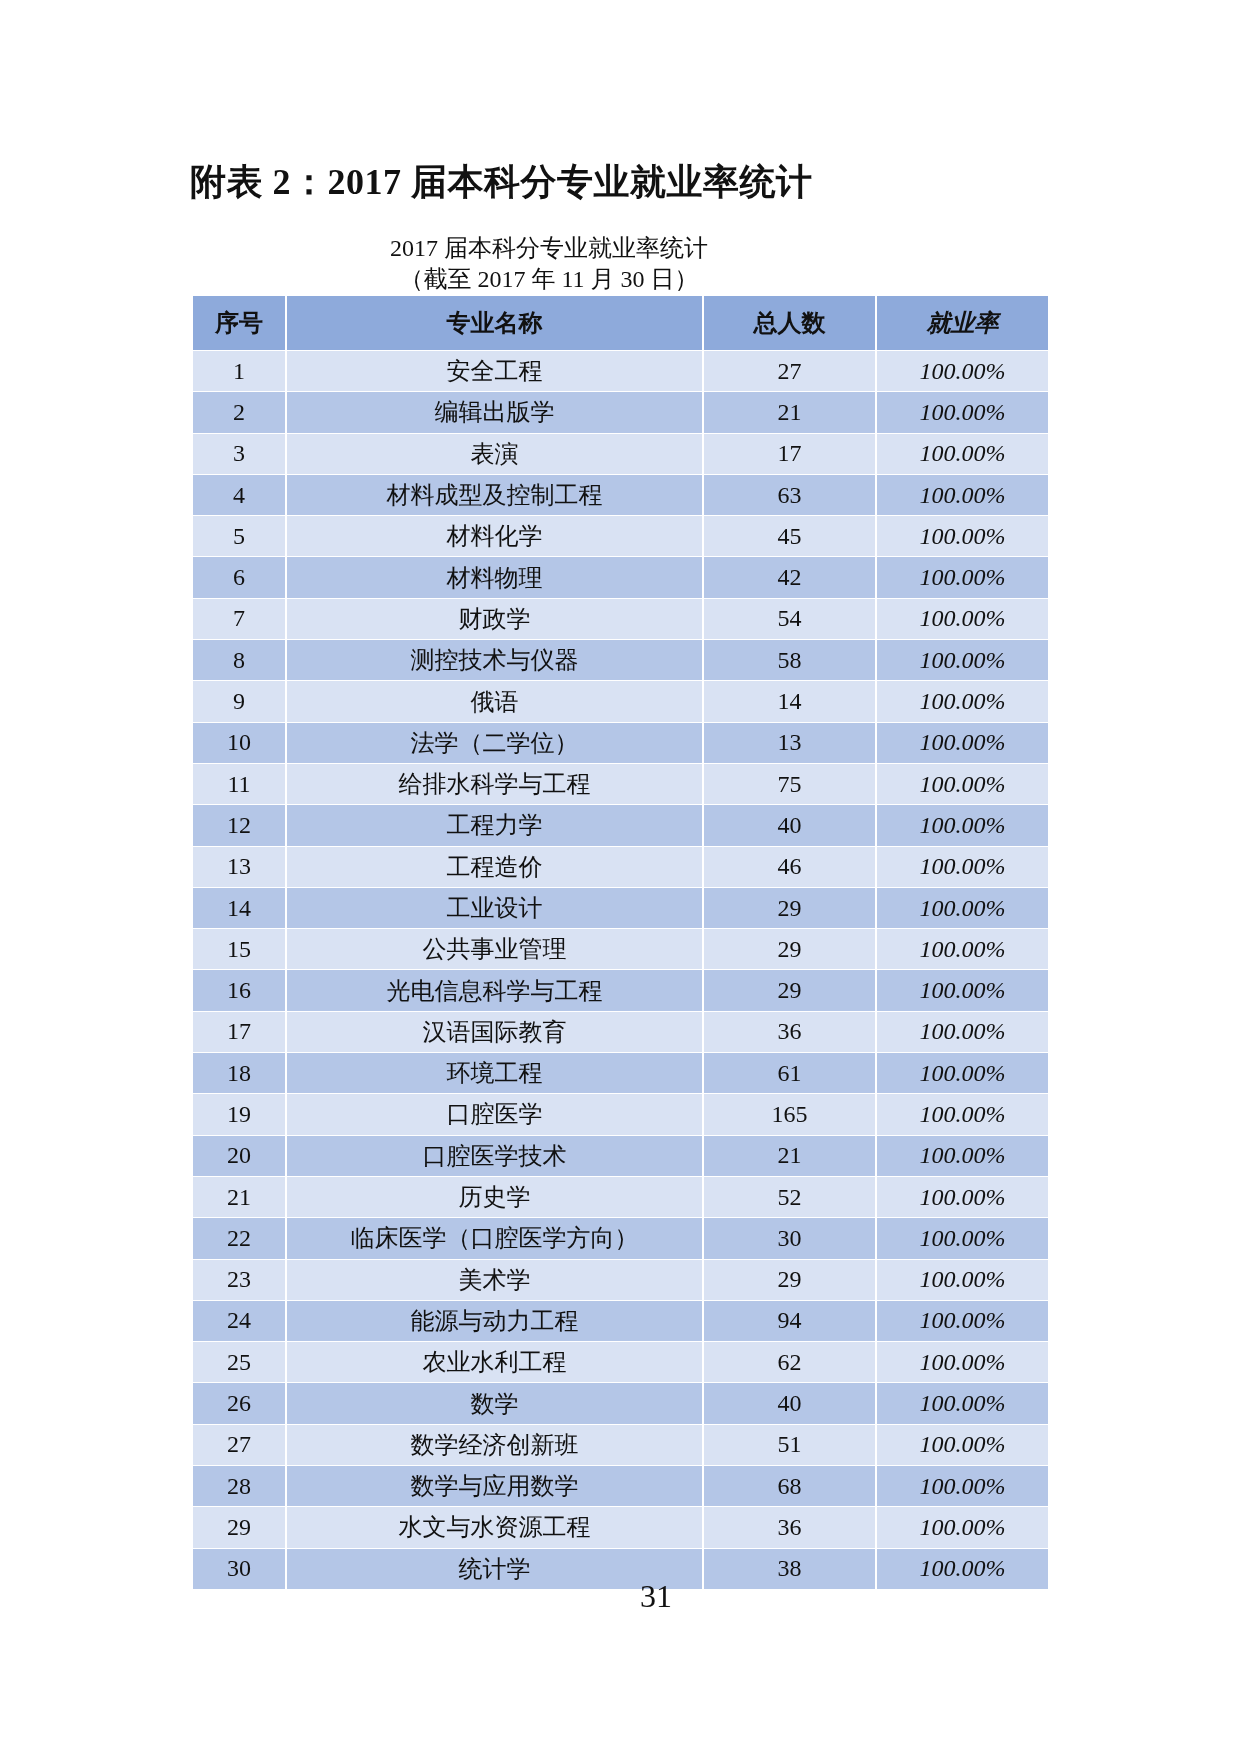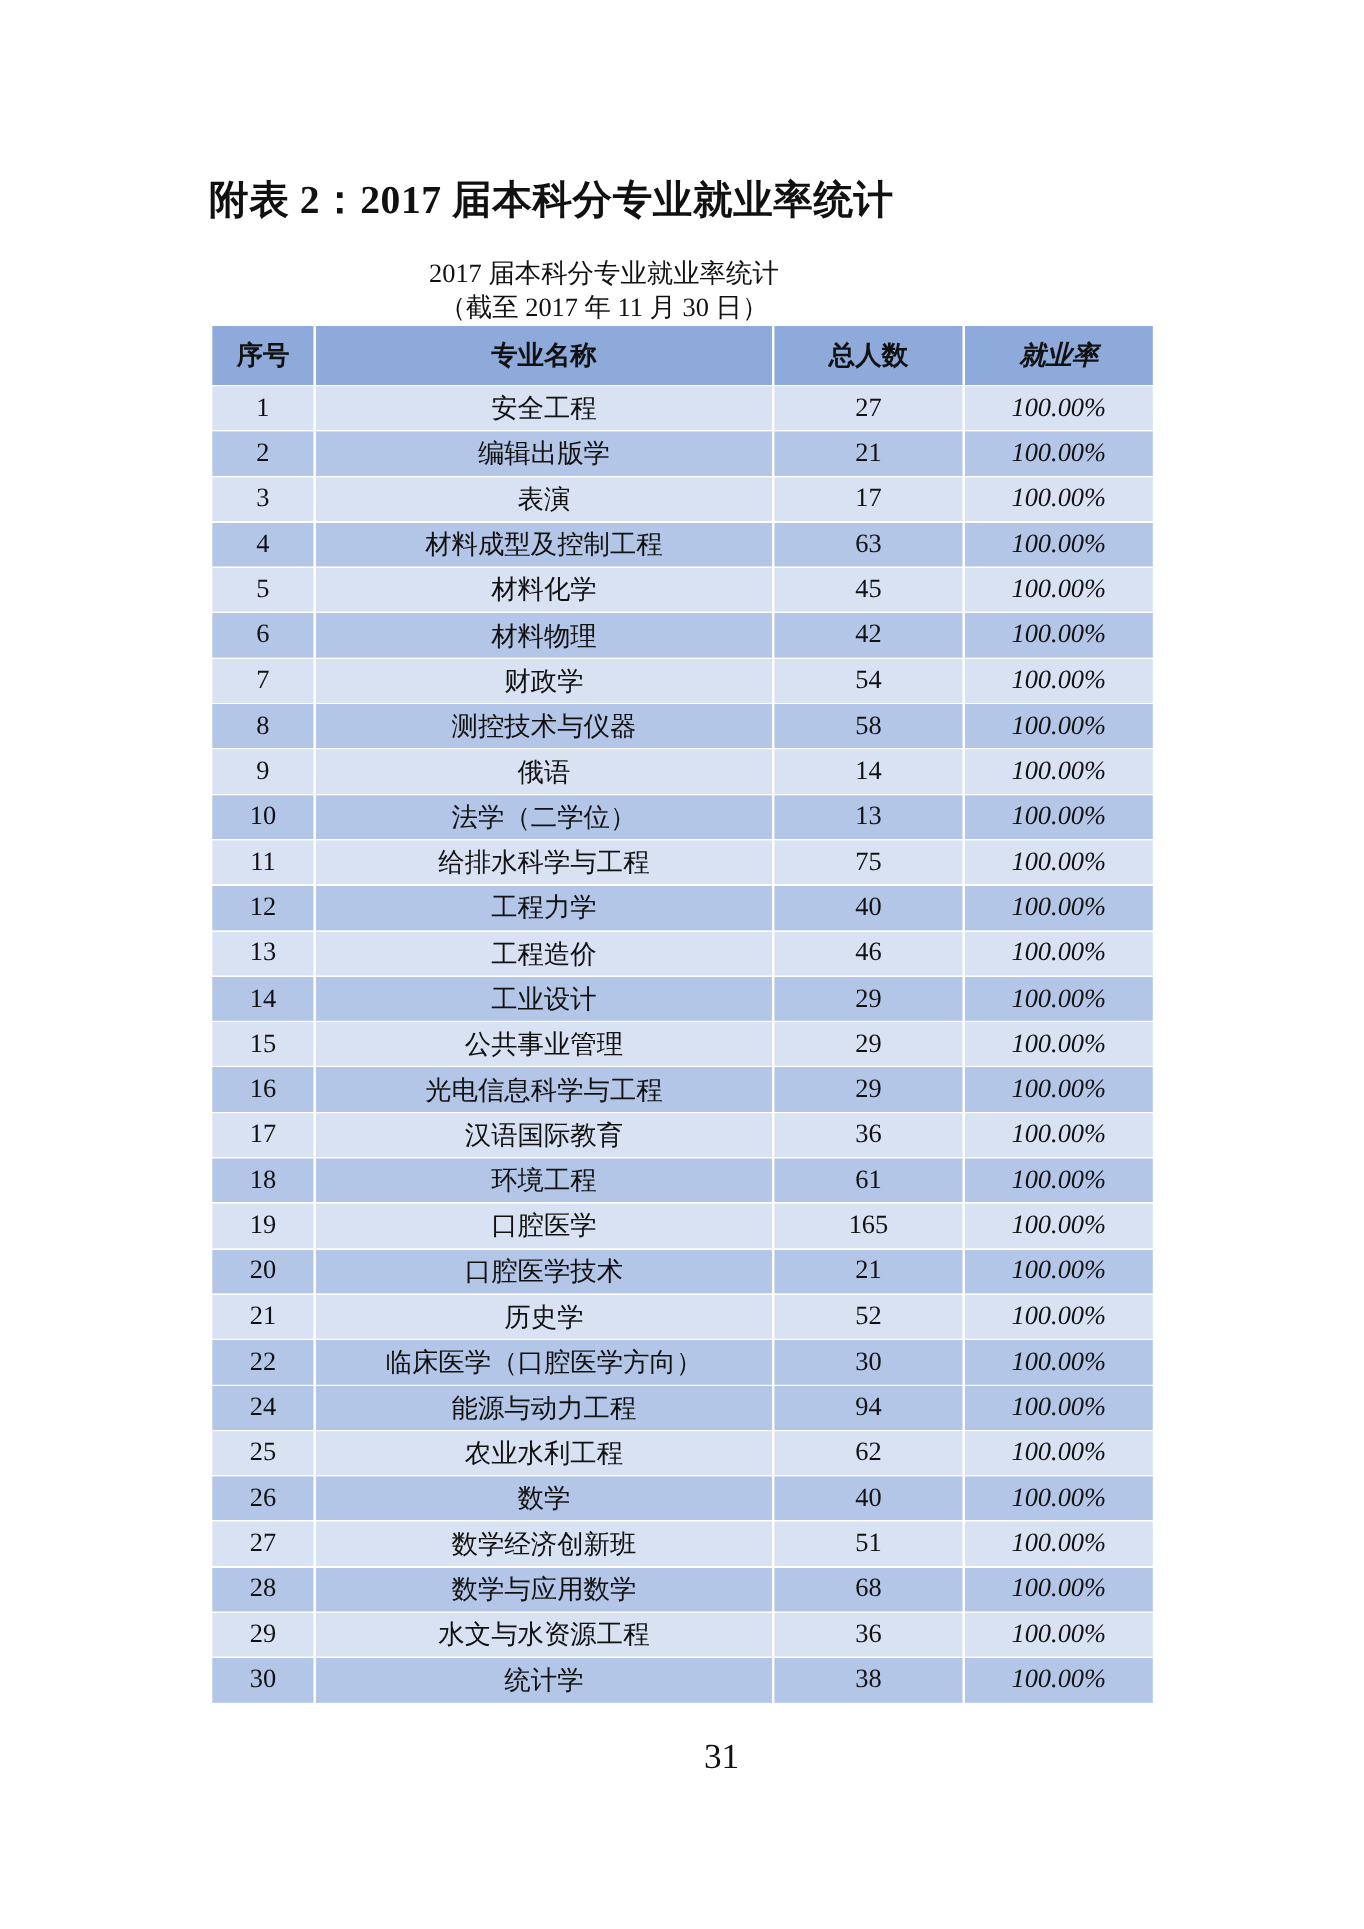--- a/index.html
+++ b/index.html
@@ -171,20 +171,26 @@
         <td>历史学</td>
         <td>52</td>
         <td>100.00%</td>
       </tr>
       <tr class="even">
         <td>22</td>
         <td>临床医学（口腔医学方向）</td>
         <td>30</td>
         <td>100.00%</td>
       </tr>
+      <tr class="odd">
+        <td>23</td>
+        <td>美术学</td>
+        <td>29</td>
+        <td>100.00%</td>
+      </tr>
       <tr class="even">
         <td>24</td>
         <td>能源与动力工程</td>
         <td>94</td>
         <td>100.00%</td>
       </tr>
       <tr class="odd">
         <td>25</td>
         <td>农业水利工程</td>
         <td>62</td>

